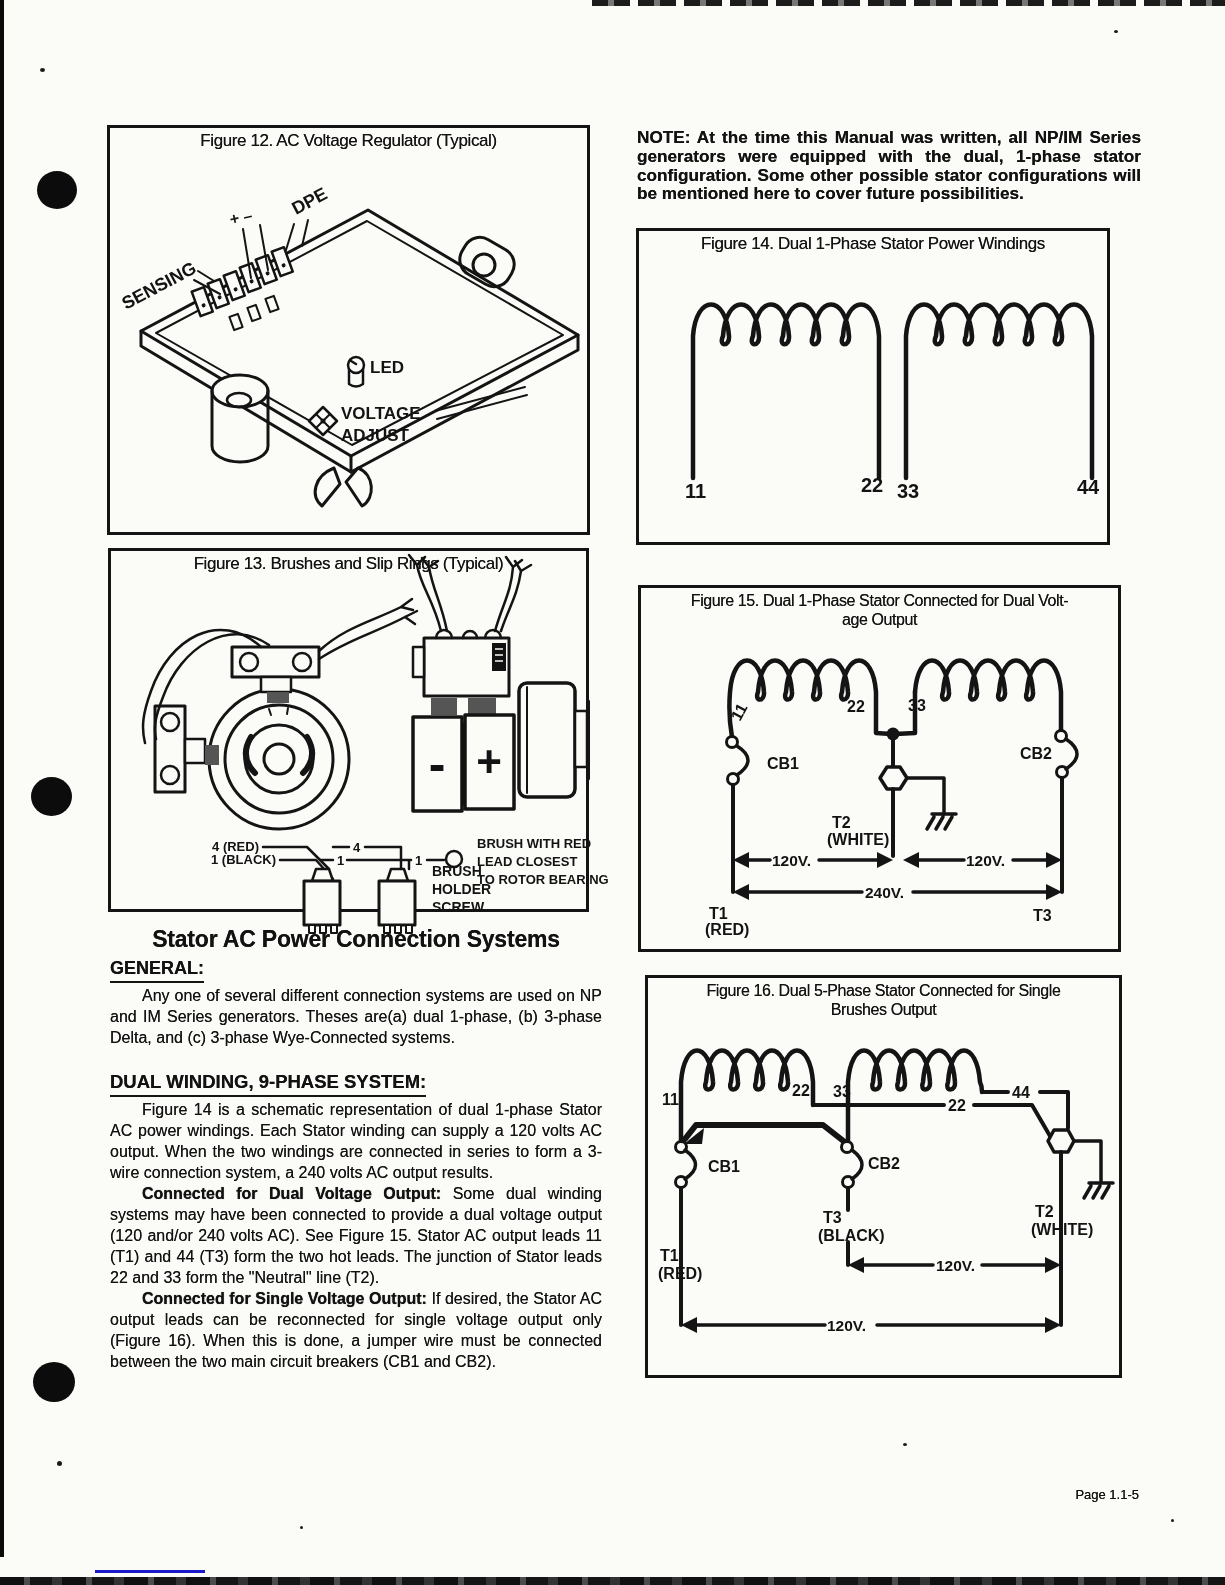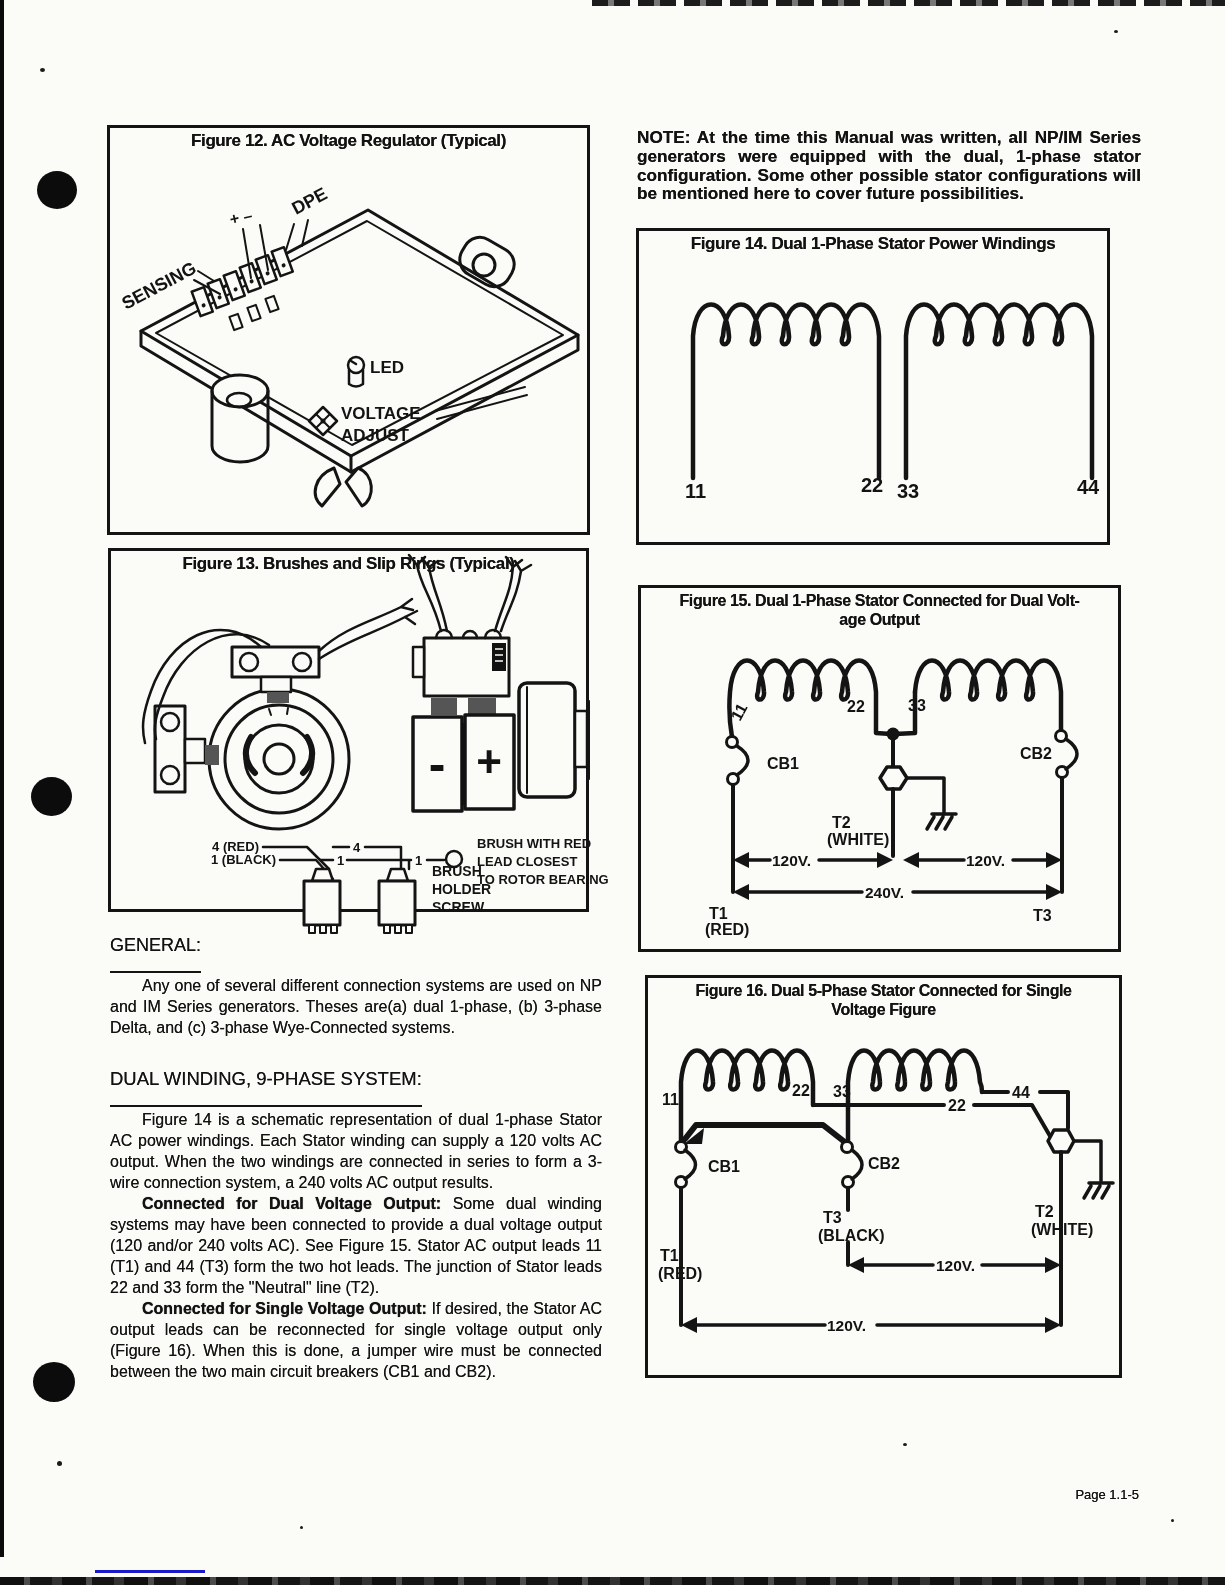--- a/index.html
+++ b/index.html
@@ -9,33 +9,33 @@
   .edge-left{position:absolute;left:0;top:0;width:4px;height:1557px;background:#0b0b0b;}
   .band-top{position:absolute;left:592px;top:0;width:633px;height:6px;
             background:repeating-linear-gradient(90deg,#1c1c1c 0 16px,#777 16px 22px,#1c1c1c 22px 38px,rgba(0,0,0,0) 38px 46px);}
   .band-bottom{position:absolute;left:0;top:1577px;width:1225px;height:8px;
             background:repeating-linear-gradient(90deg,#101010 0 24px,#4c4c4c 24px 30px,#151515 30px 52px,#333 52px 62px);}
   .blue-line{position:absolute;left:95px;top:1570px;width:110px;height:3px;background:#1a1ac8;}
   .hole{position:absolute;background:#0c0c0c;border-radius:50%;}
   .speck{position:absolute;background:#1a1a1a;border-radius:50%;}
   
   .figbox{position:absolute;border:3px solid #141414;background:transparent;}
-  .figtitle{font-weight:bold;font-size:16px;letter-spacing:-0.4px;text-align:center;
+  .figtitle{font-weight:normal;font-size:16px;letter-spacing:-0.4px;text-align:center;
             padding-top:3px;line-height:19px;text-shadow:0 0 0.5px rgba(0,0,0,.75);}
   .figbox svg{position:absolute;left:0;top:0;overflow:visible;}
   svg text{font-family:"Liberation Sans",sans-serif;font-weight:bold;fill:#131313;}
   svg .ln{stroke:#141414;fill:none;stroke-linecap:round;stroke-linejoin:round;}
   svg .fl{fill:#141414;stroke:none;}
   svg .wh{fill:#fbfbf8;}
   
   .leftcol{position:absolute;left:110px;top:926px;width:492px;}
   .main-head{font-size:23px;font-weight:bold;text-align:center;margin:0 0 3px 0;letter-spacing:-0.2px;
              text-shadow:0 0 0.6px rgba(0,0,0,.8);}
-  .sub-head{font-size:18px;font-weight:normal;display:inline-block;border-bottom:2.5px solid #141414;
-            padding-bottom:15px;margin:9px 0 2px 0;text-shadow:0 0 0.5px rgba(0,0,0,.8);}
+  .sub-head{font-size:18px;font-weight:bold;display:inline-block;border-bottom:2.5px solid #141414;
+            padding-bottom:2px;margin:2px 0 2px 0;text-shadow:0 0 0.5px rgba(0,0,0,.8);}
   .para{font-size:16px;line-height:21px;text-align:justify;text-indent:32px;margin:0;
         text-shadow:0 0 0.45px rgba(0,0,0,.75);}
   .para b{text-shadow:0 0 0.7px rgba(0,0,0,.9);}
   .gap{height:21px;}
   .note{position:absolute;left:637px;top:128px;width:504px;font-weight:bold;
         font-size:17.2px;line-height:18.8px;text-align:justify;text-shadow:0 0 0.6px rgba(0,0,0,.85);}
   .footer{position:absolute;right:86px;top:1487px;font-size:13px;font-weight:normal;
           text-shadow:0 0 0.6px rgba(0,0,0,.85);}
 </style>
 </head>
@@ -301,21 +301,21 @@
       <text x="325" y="278" font-size="15.5">120V.</text>
       <text x="224" y="310" font-size="15.5">240V.</text>
       <text x="68" y="331" font-size="16">T1</text>
       <text x="64" y="347" font-size="16">(RED)</text>
       <text x="392" y="333" font-size="16">T3</text>
     </svg>
   </div>
 
   <div class="figbox" style="left:645px;top:975px;width:471px;height:397px;">
     <div class="figtitle">Figure 16. Dual 5-Phase Stator Connected for Single</div>
-    <div class="figtitle" style="padding-top:0;">Voltage Figure</div>
+    <div class="figtitle" style="padding-top:0;">Brushes Output</div>
     <svg width="471" height="397" viewBox="0 0 471 397">
       <g class="ln" stroke-width="4.5">
         <path d="M33 162 L33 104 c3 -42 29 -42 32 0 c1 10 -11 10 -7 0 c3 -42 29 -42 32 0 c1 10 -11 10 -7 0 c3 -42 29 -42 32 0 c1 10 -11 10 -7 0 c3 -42 29 -42 32 0 c1 10 -11 10 -7 0 c3 -42 29 -42 32 0 L165 127"></path>
         <path d="M200 163 L200 104 c3 -42 29 -42 32 0 c1 10 -11 10 -7 0 c3 -42 29 -42 32 0 c1 10 -11 10 -7 0 c3 -42 29 -42 32 0 c1 10 -11 10 -7 0 c3 -42 29 -42 32 0 c1 10 -11 10 -7 0 c3 -42 29 -42 32 0 Q334 108 334 114"></path>
       </g>
       <g class="ln" stroke-width="4">
         <path d="M165 127 H296 M326 127 H384 L402 158"></path>
         <path d="M334 114 H360 M392 114 H420 V150"></path>
       </g>
       <g>
@@ -360,20 +360,21 @@
       <text x="387" y="239" font-size="16">T2</text>
       <text x="383" y="257" font-size="16">(WHITE)</text>
       <text x="12" y="283" font-size="16">T1</text>
       <text x="10" y="301" font-size="16">(RED)</text>
       <text x="288" y="293" font-size="15.5">120V.</text>
       <text x="179" y="353" font-size="15.5">120V.</text>
     </svg>
   </div>
 
   <div class="leftcol">
+    <div class="main-head">Stator AC Power Connection Systems</div>
     <div><span class="sub-head">GENERAL:</span></div>
     <p class="para">Any one of several different connection systems are used on NP and IM Series generators. Theses are(a) dual 1-phase, (b) 3-phase Delta, and (c) 3-phase Wye-Connected systems.</p>
     <div class="gap"></div>
     <div><span class="sub-head" style="font-size:18.5px;">DUAL WINDING, 9-PHASE SYSTEM:</span></div>
     <p class="para">Figure 14 is a schematic representation of dual 1-phase Stator AC power windings. Each Stator winding can supply a 120 volts AC output. When the two windings are connected in series to form a 3-wire connection system, a 240 volts AC output results.</p>
     <p class="para"><b>Connected for Dual Voltage Output:</b><span> Some dual winding systems may have been connected to provide a dual voltage output (120 and/or 240 volts AC). See Figure 15. Stator AC output leads 11 (T1) and 44 (T3) form the two hot leads. The junction of Stator leads 22 and 33 form the "Neutral" line (T2).</span></p>
     <p class="para"><b>Connected for Single Voltage Output:</b><span> If desired, the Stator AC output leads can be reconnected for single voltage output only (Figure 16). When this is done, a jumper wire must be connected between the two main circuit breakers (CB1 and CB2).</span></p>
   </div>
 
   <div class="footer">Page 1.1-5</div>

